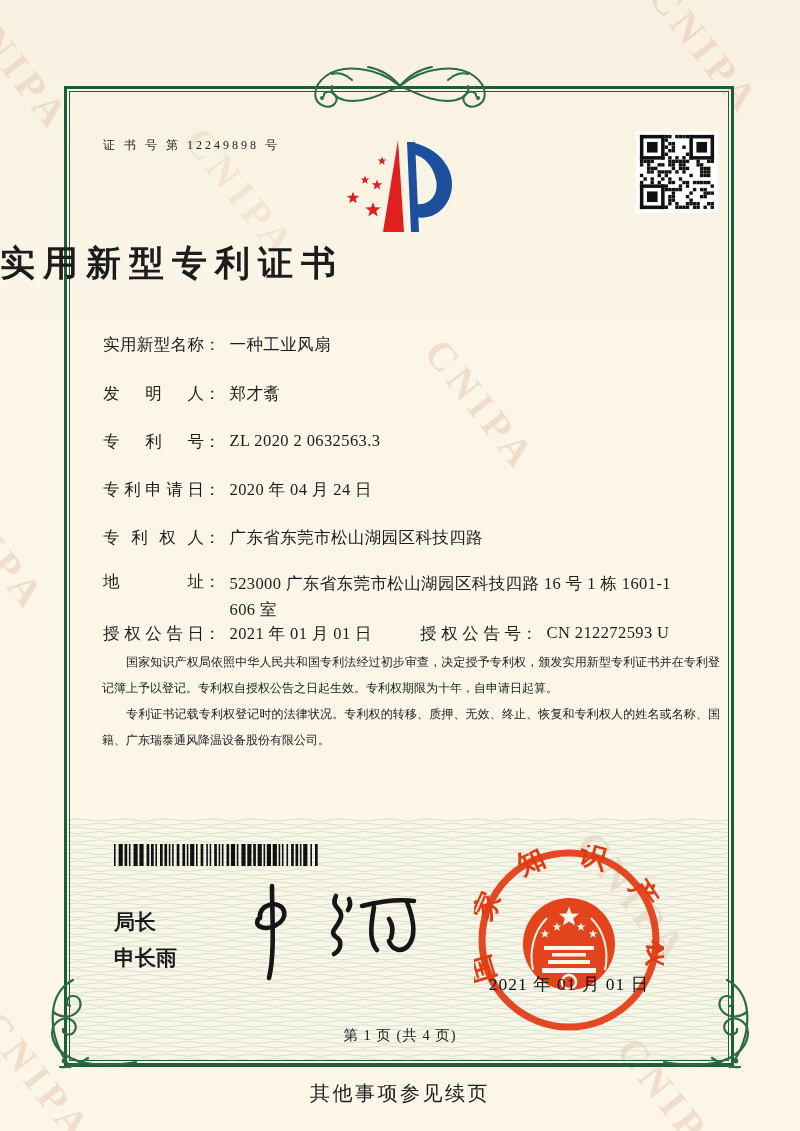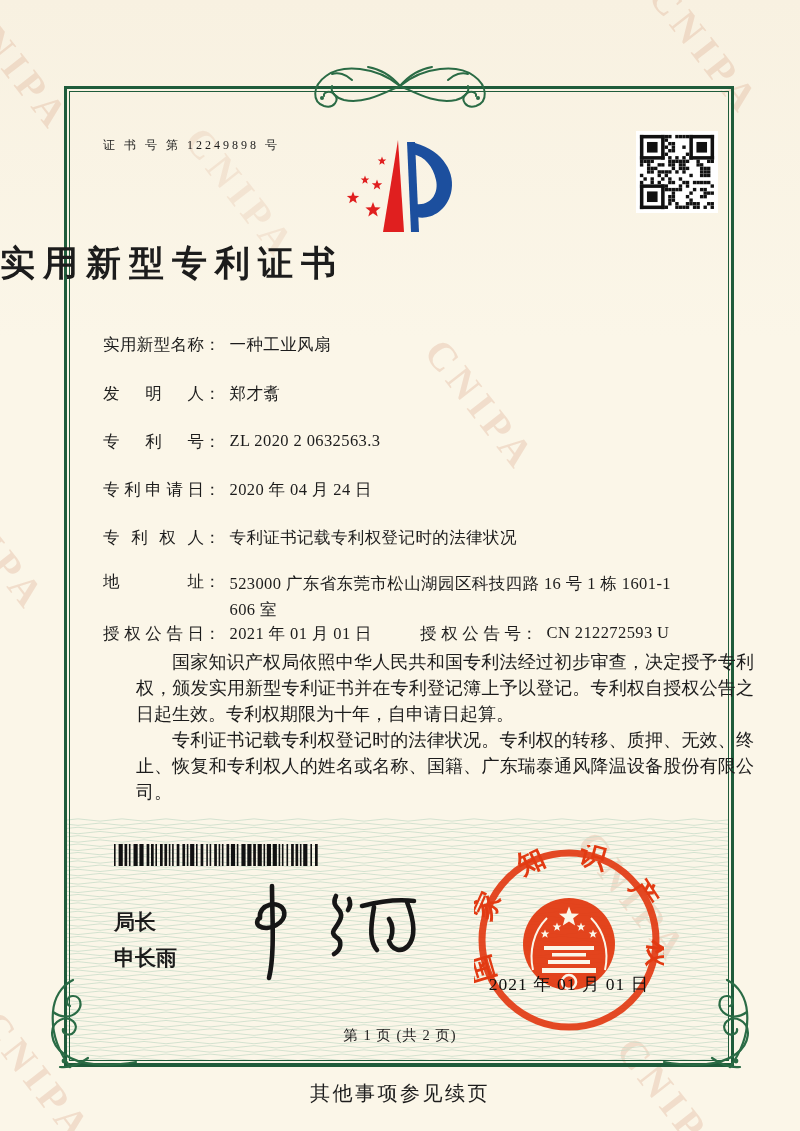--- a/index.html
+++ b/index.html
@@ -25,22 +25,22 @@
   .qr{position:absolute;left:636px;top:131px;width:82px;height:82px;}
   .logo{position:absolute;left:341px;top:134px;width:126px;height:102px;}
   .title{position:absolute;left:0;top:240px;width:100%;text-align:left;
          font-size:35px;font-weight:bold;letter-spacing:8px;}
   .frow{position:absolute;left:103px;width:622px;font-size:16.5px;white-space:nowrap;}
   .flabel{display:inline-block;width:101px;text-align:justify;text-align-last:justify;vertical-align:top;}
   .fcolon{display:inline-block;vertical-align:top;}
   .fvalue{display:inline-block;margin-left:9px;vertical-align:top;letter-spacing:.4px;}
   .fvalue .vline{display:block;line-height:26px;}
   .grant2{position:absolute;left:317px;top:0;text-decoration:underline;}
-  .paras{position:absolute;left:102px;top:649px;width:618px;font-size:18px;
-         line-height:26px;text-align:justify;margin-left:34px;}
+  .paras{position:absolute;left:102px;top:649px;width:618px;font-size:12px;
+         line-height:26px;text-align:justify;}
   .paras p{margin:0;text-indent:2em;}
   .barcode{position:absolute;left:114px;top:844px;width:206px;height:22px;}
   .signer{position:absolute;left:114px;top:904px;font-family:"Liberation Sans","DejaVu Sans",sans-serif;
           font-size:21px;font-weight:600;line-height:36px;}
   .signature{position:absolute;left:230px;top:874px;width:198px;height:114px;}
   .seal{position:absolute;left:474px;top:845px;width:190px;height:190px;}
   .seal-date{position:absolute;left:480px;top:972px;width:178px;text-align:center;
              font-size:17.5px;letter-spacing:1px;color:#101010;}
   .page-num{position:absolute;left:0;top:1026px;width:100%;text-align:center;font-size:14.5px;letter-spacing:1px;}
   .foot-note{position:absolute;left:0;top:1080px;width:100%;text-align:center;font-size:20px;letter-spacing:2.5px;}
@@ -327,21 +327,21 @@
   <div class="frow" style="top:334px">
     <span class="flabel">实用新型名称</span><span class="fcolon">：</span><span class="fvalue">一种工业风扇</span>
   </div>
   <div class="frow" style="top:431px">
     <span class="flabel">专利号</span><span class="fcolon">：</span><span class="fvalue">ZL 2020 2 0632563.3</span>
   </div>
   <div class="frow" style="top:479px">
     <span class="flabel">专利申请日</span><span class="fcolon">：</span><span class="fvalue">2020 年 04 月 24 日</span>
   </div>
   <div class="frow" style="top:527px">
-    <span class="flabel">专利权人</span><span class="fcolon">：</span><span class="fvalue">专利证书记载专利权登记时的法律状况</span>
+    <span class="flabel">专利权人</span><span class="fcolon">：</span><span class="fvalue">广东省东莞市松山湖园区科技四路</span>
   </div>
   <div class="frow" style="top:571px">
     <span class="flabel">地址</span><span class="fcolon">：</span><span class="fvalue"><span class="vline">523000 广东省东莞市松山湖园区科技四路 16 号 1 栋 1601-1</span><span class="vline">606 室</span></span>
   </div>
   <div class="frow" style="top:623px">
     <span class="flabel">授权公告日</span><span class="fcolon">：</span><span class="fvalue">2021 年 01 月 01 日</span>
     <span class="grant2">
       <span class="flabel">授权公告号</span><span class="fcolon">：</span><span class="fvalue">CN 212272593 U</span>
     </span>
   </div>
@@ -442,16 +442,16 @@
         <rect x="-25" y="2" width="50" height="4"></rect>
         <rect x="-17" y="9" width="34" height="3.5"></rect>
         <rect x="-21" y="16" width="42" height="4"></rect>
         <rect x="-27" y="24" width="54" height="5"></rect>
       </g>
       <circle cx="0" cy="38" r="7" fill="none" stroke="#fbf6e8" stroke-width="2.6"></circle>
     </g>
   </svg>
   <div class="seal-date">2021 年 01 月 01 日</div>
 
-  <div class="page-num">第 1 页 (共 2 页)</div>
+  <div class="page-num">第 1 页 (共 4 页)</div>
   <div class="foot-note">其他事项参见续页</div>
 
 </div>
 
 </body></html>

